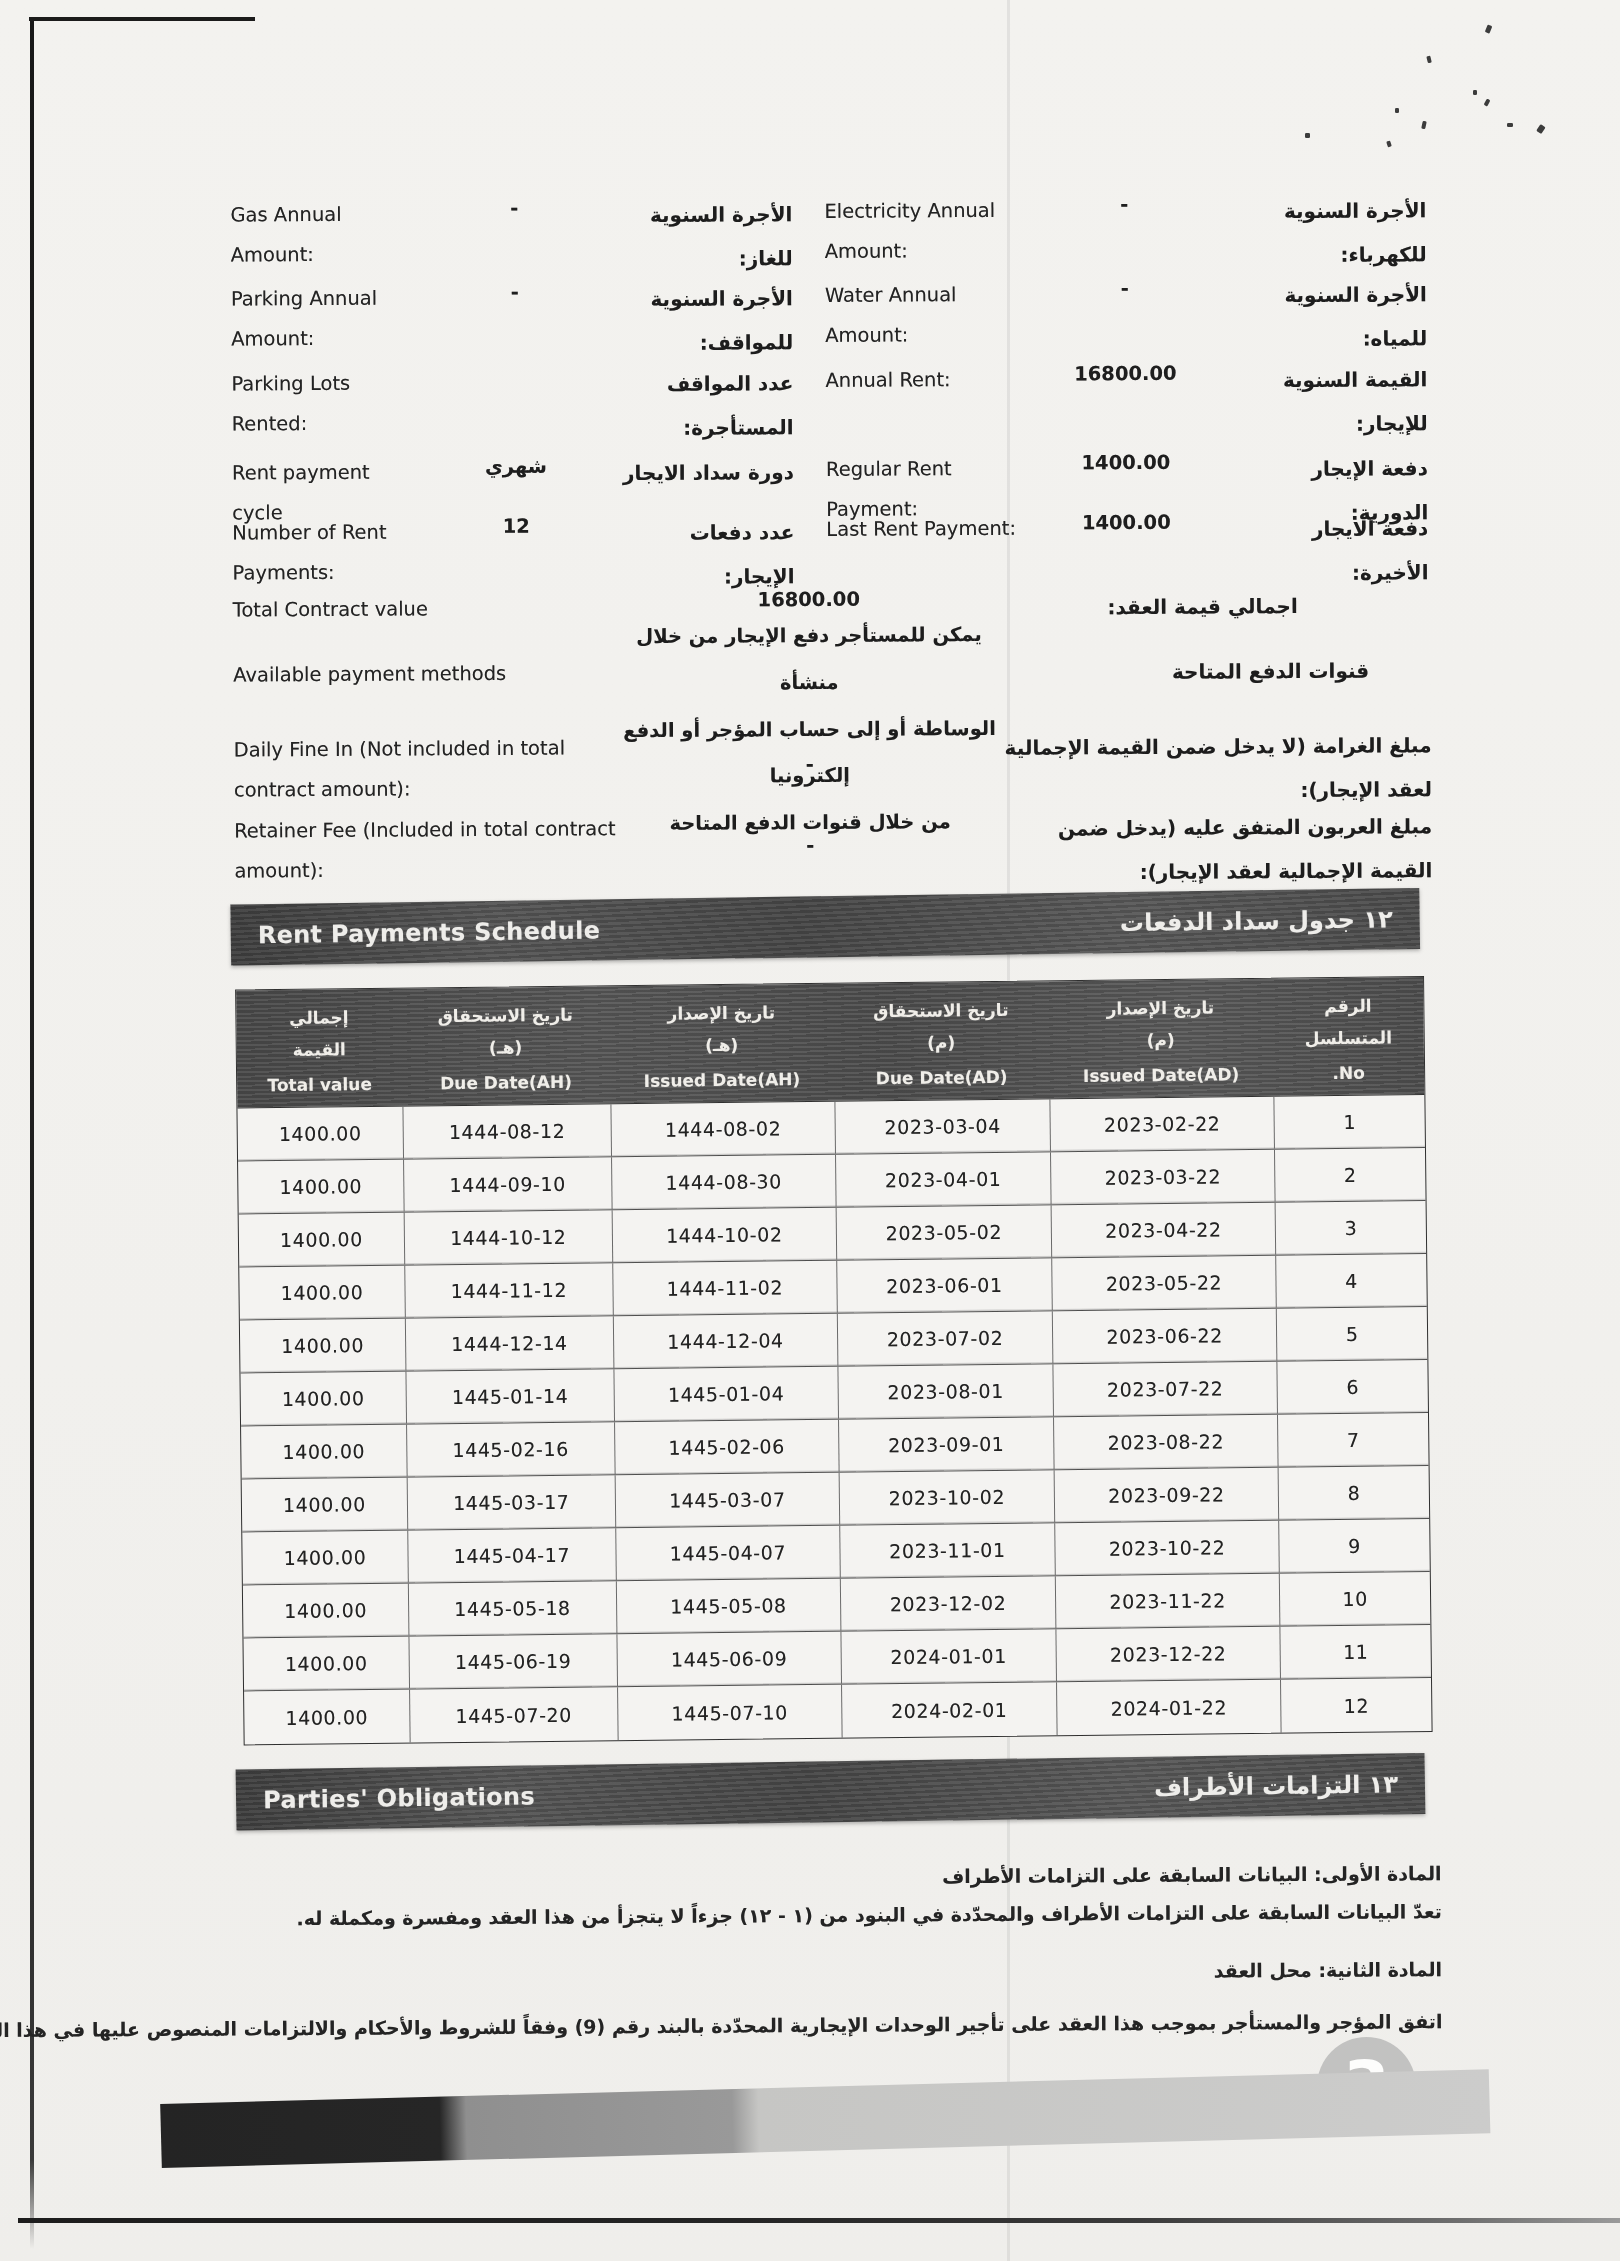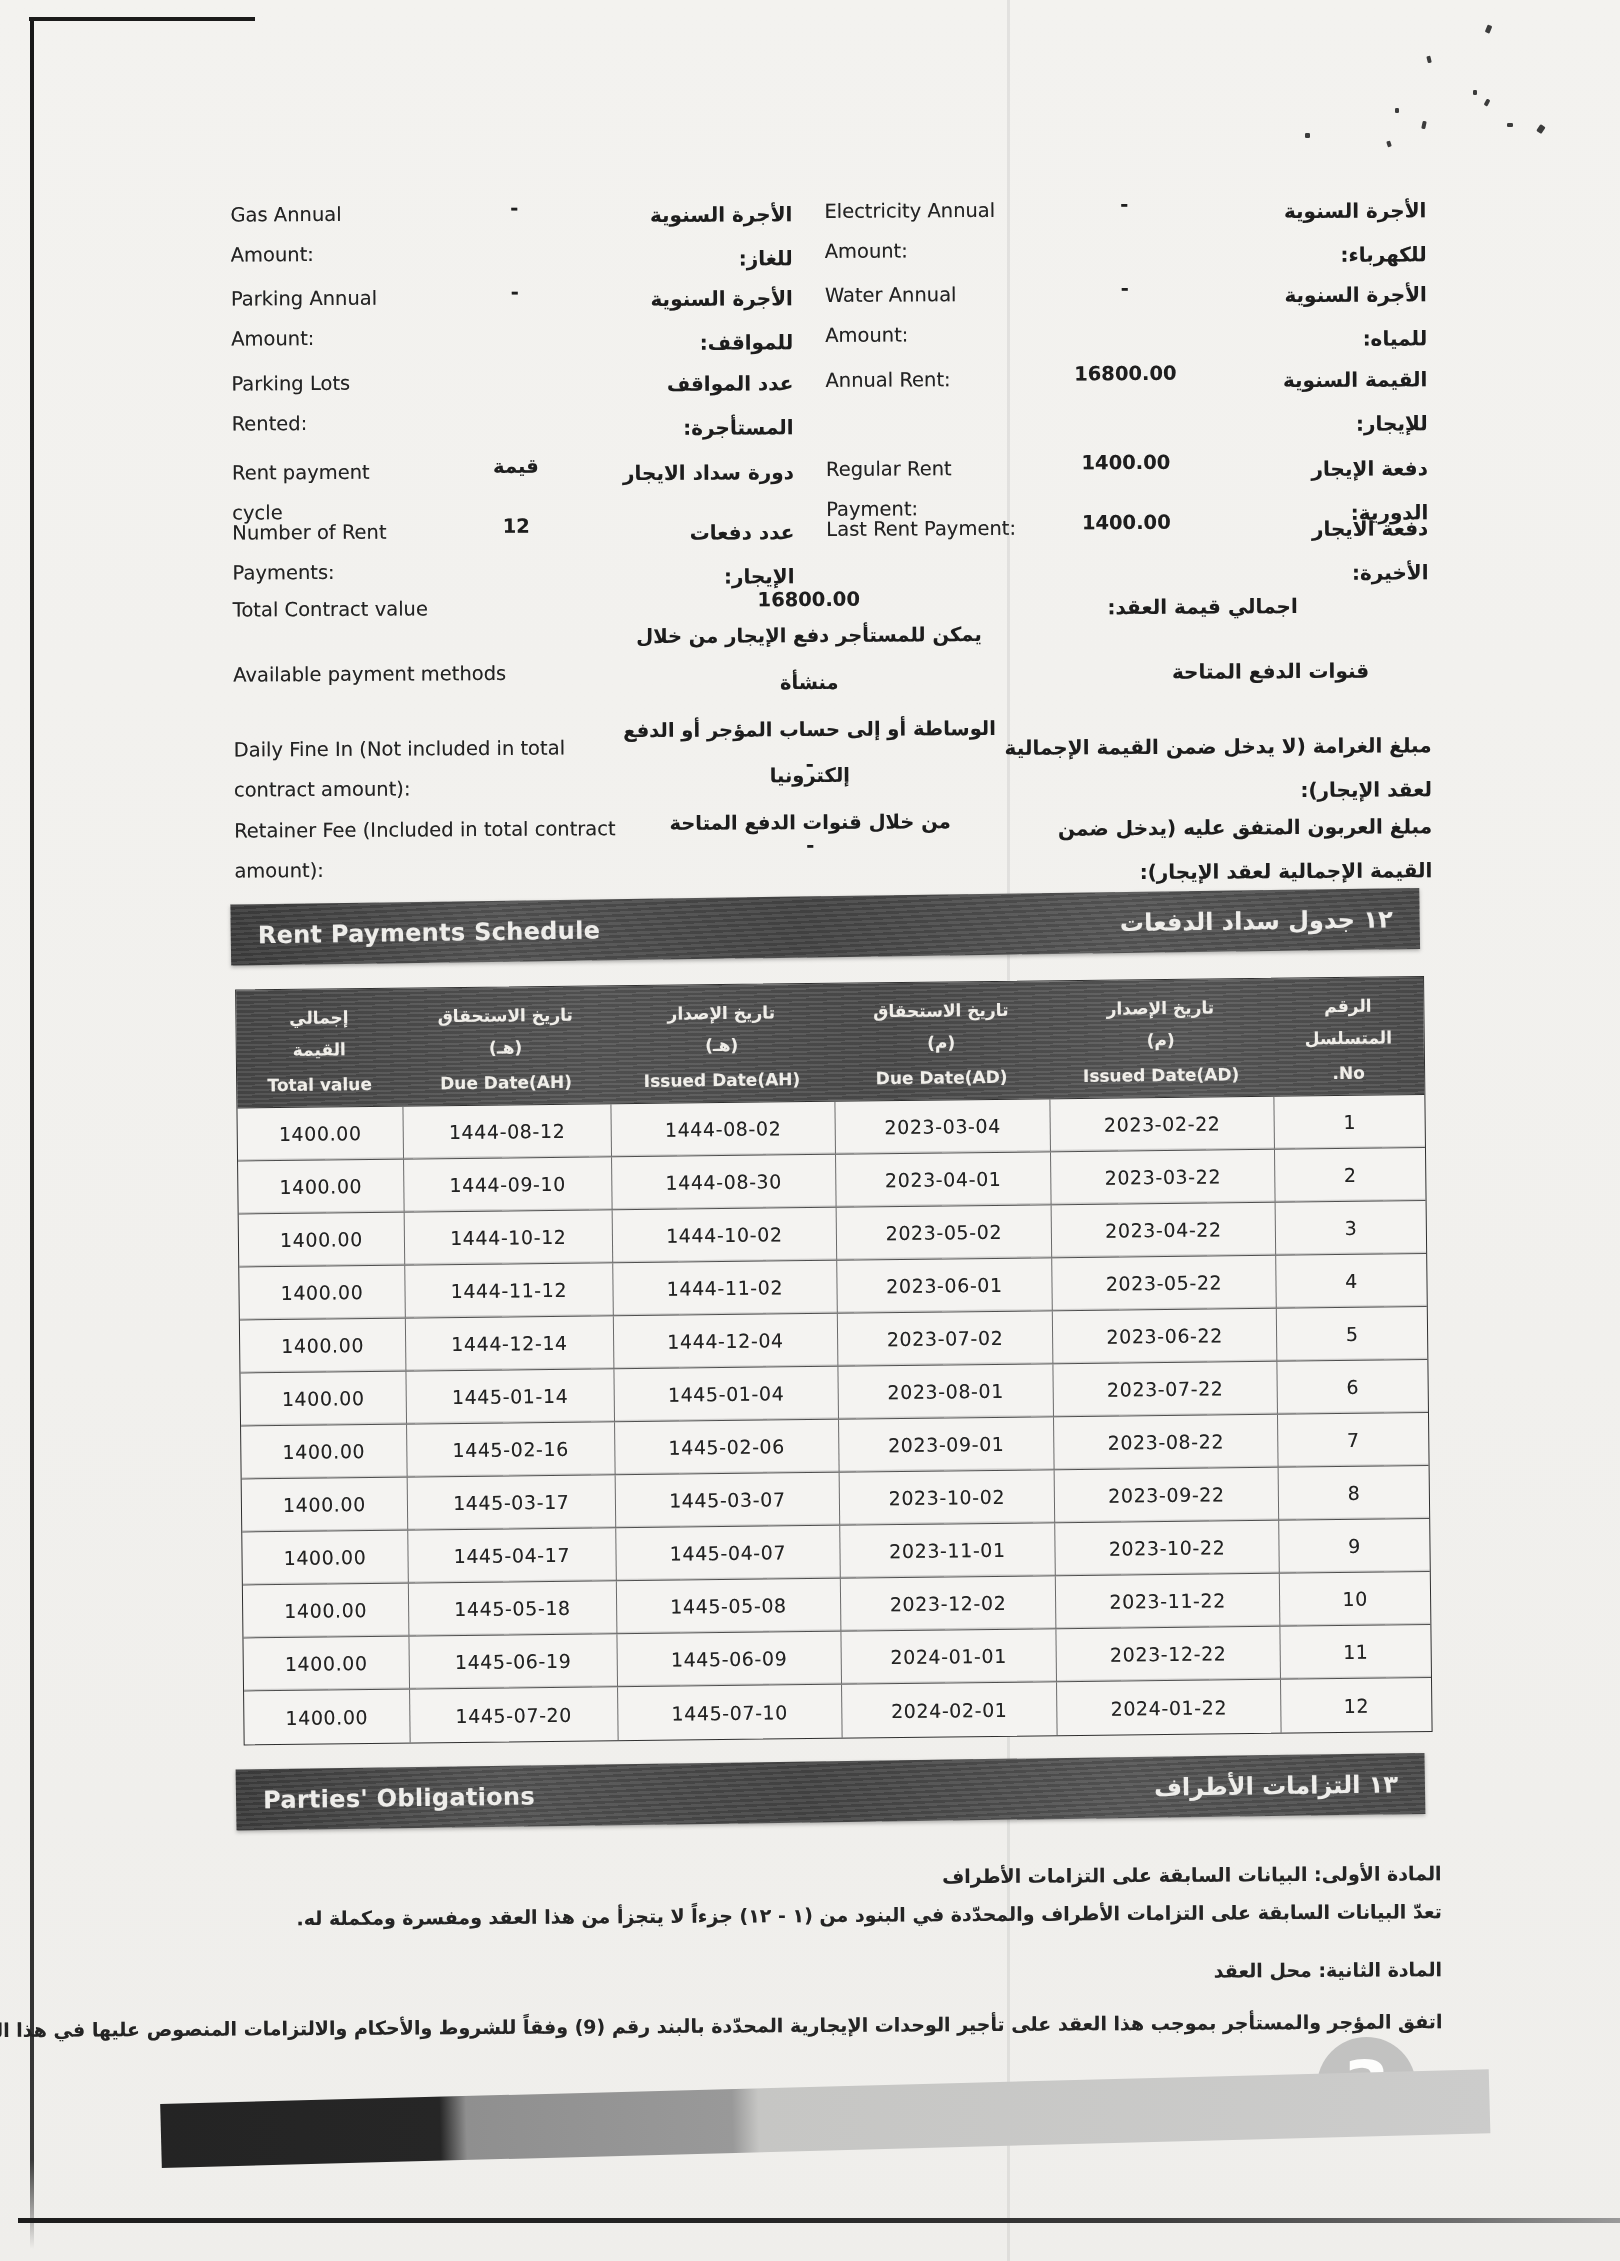--- a/index.html
+++ b/index.html
@@ -122,21 +122,21 @@
     <div class="en">Parking Lots Rented:</div>
     <div class="val"></div>
     <div class="ar">عدد المواقف المستأجرة:</div>
     <div class="en en-r">Annual Rent:</div>
     <div class="val">16800.00</div>
     <div class="ar">القيمة السنوية للإيجار:</div>
   </div>
 
   <div class="pair-row" style="top:450px">
     <div class="en">Rent payment cycle</div>
-    <div class="val">قيمة</div>
+    <div class="val">شهري</div>
     <div class="ar">دورة سداد الايجار</div>
     <div class="en en-r">Regular Rent Payment:</div>
     <div class="val">1400.00</div>
     <div class="ar">دفعة الإيجار الدورية:</div>
   </div>
 
   <div class="pair-row" style="top:510px">
     <div class="en">Number of Rent Payments:</div>
     <div class="val">12</div>
     <div class="ar">عدد دفعات الإيجار:</div>

